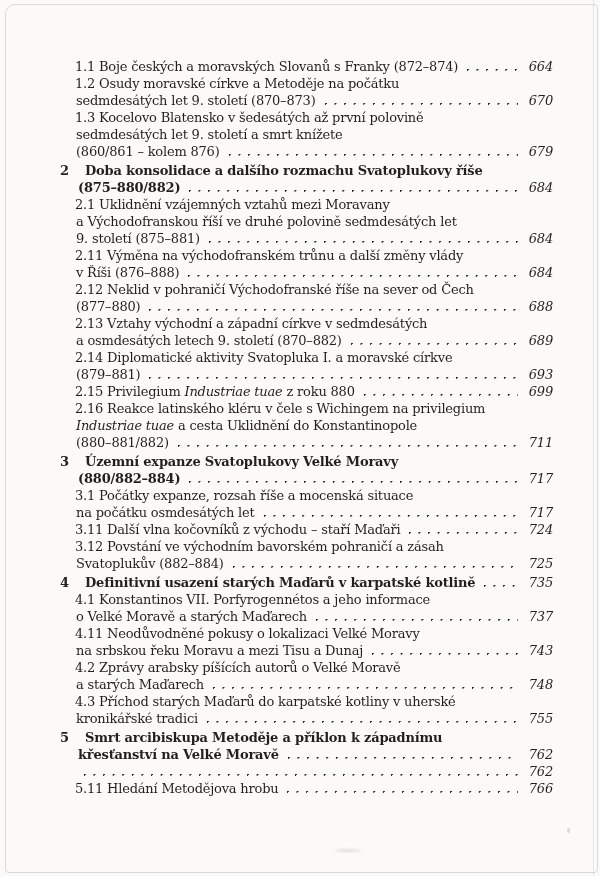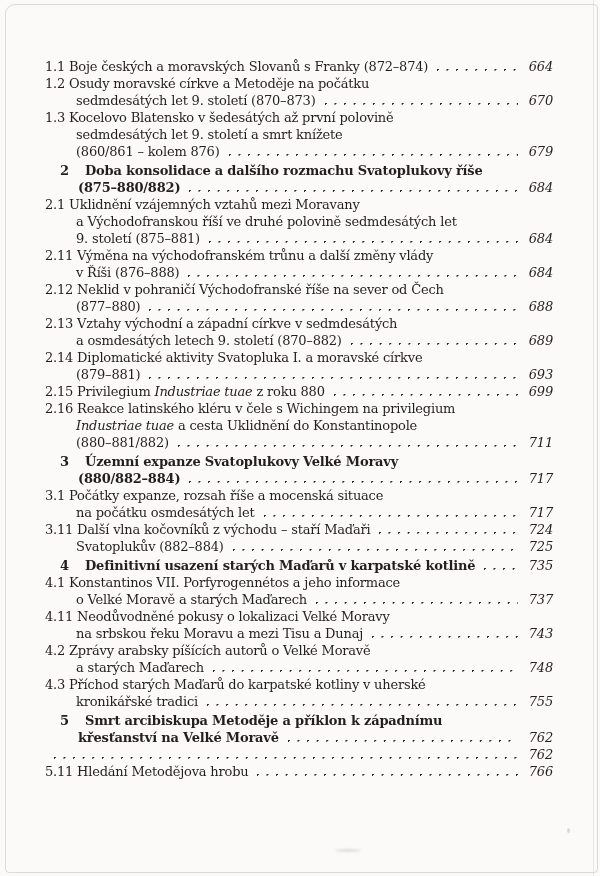--- a/index.html
+++ b/index.html
@@ -23,21 +23,21 @@
   .entry.section {
     font-weight: 700;
     margin-top: 2px;
   }
   .line {
     display: flex;
     align-items: baseline;
     line-height: 17px;
     white-space: nowrap;
   }
-  .sub .line.first  { padding-left: 45px; align-items: flex-end; }
+  .sub .line.first  { padding-left: 75px; align-items: flex-end; }
   .sub .line.cont   { padding-left: 76px; }
   .section .line.first { padding-left: 60px; }
   .section .line.cont  { padding-left: 78px; align-items: flex-end; }
   .num {
     display: inline-block;
     width: 25px;
   }
   .ltext { white-space: nowrap; }
   .ltext i { font-style: italic; }
   .dots {
@@ -232,20 +232,23 @@
       </div>
     </div>
     <div class="entry sub">
       <div class="line first last">
         <span class="ltext"><span>3.11 Další vlna kočovníků z východu – staří Maďaři</span></span>
         <span class="dots"></span>
         <span class="pg">724</span>
       </div>
     </div>
     <div class="entry sub">
+      <div class="line first">
+        <span class="ltext"><span>3.12 Povstání ve východním bavorském pohraničí a zásah</span></span>
+      </div>
       <div class="line cont last">
         <span class="ltext"><span>Svatoplukův (882–884)</span></span>
         <span class="dots"></span>
         <span class="pg">725</span>
       </div>
     </div>
     <div class="entry section">
       <div class="line first last">
         <span class="num">4</span>
         <span class="ltext"><span>Definitivní usazení starých Maďarů v karpatské kotlině</span></span>

